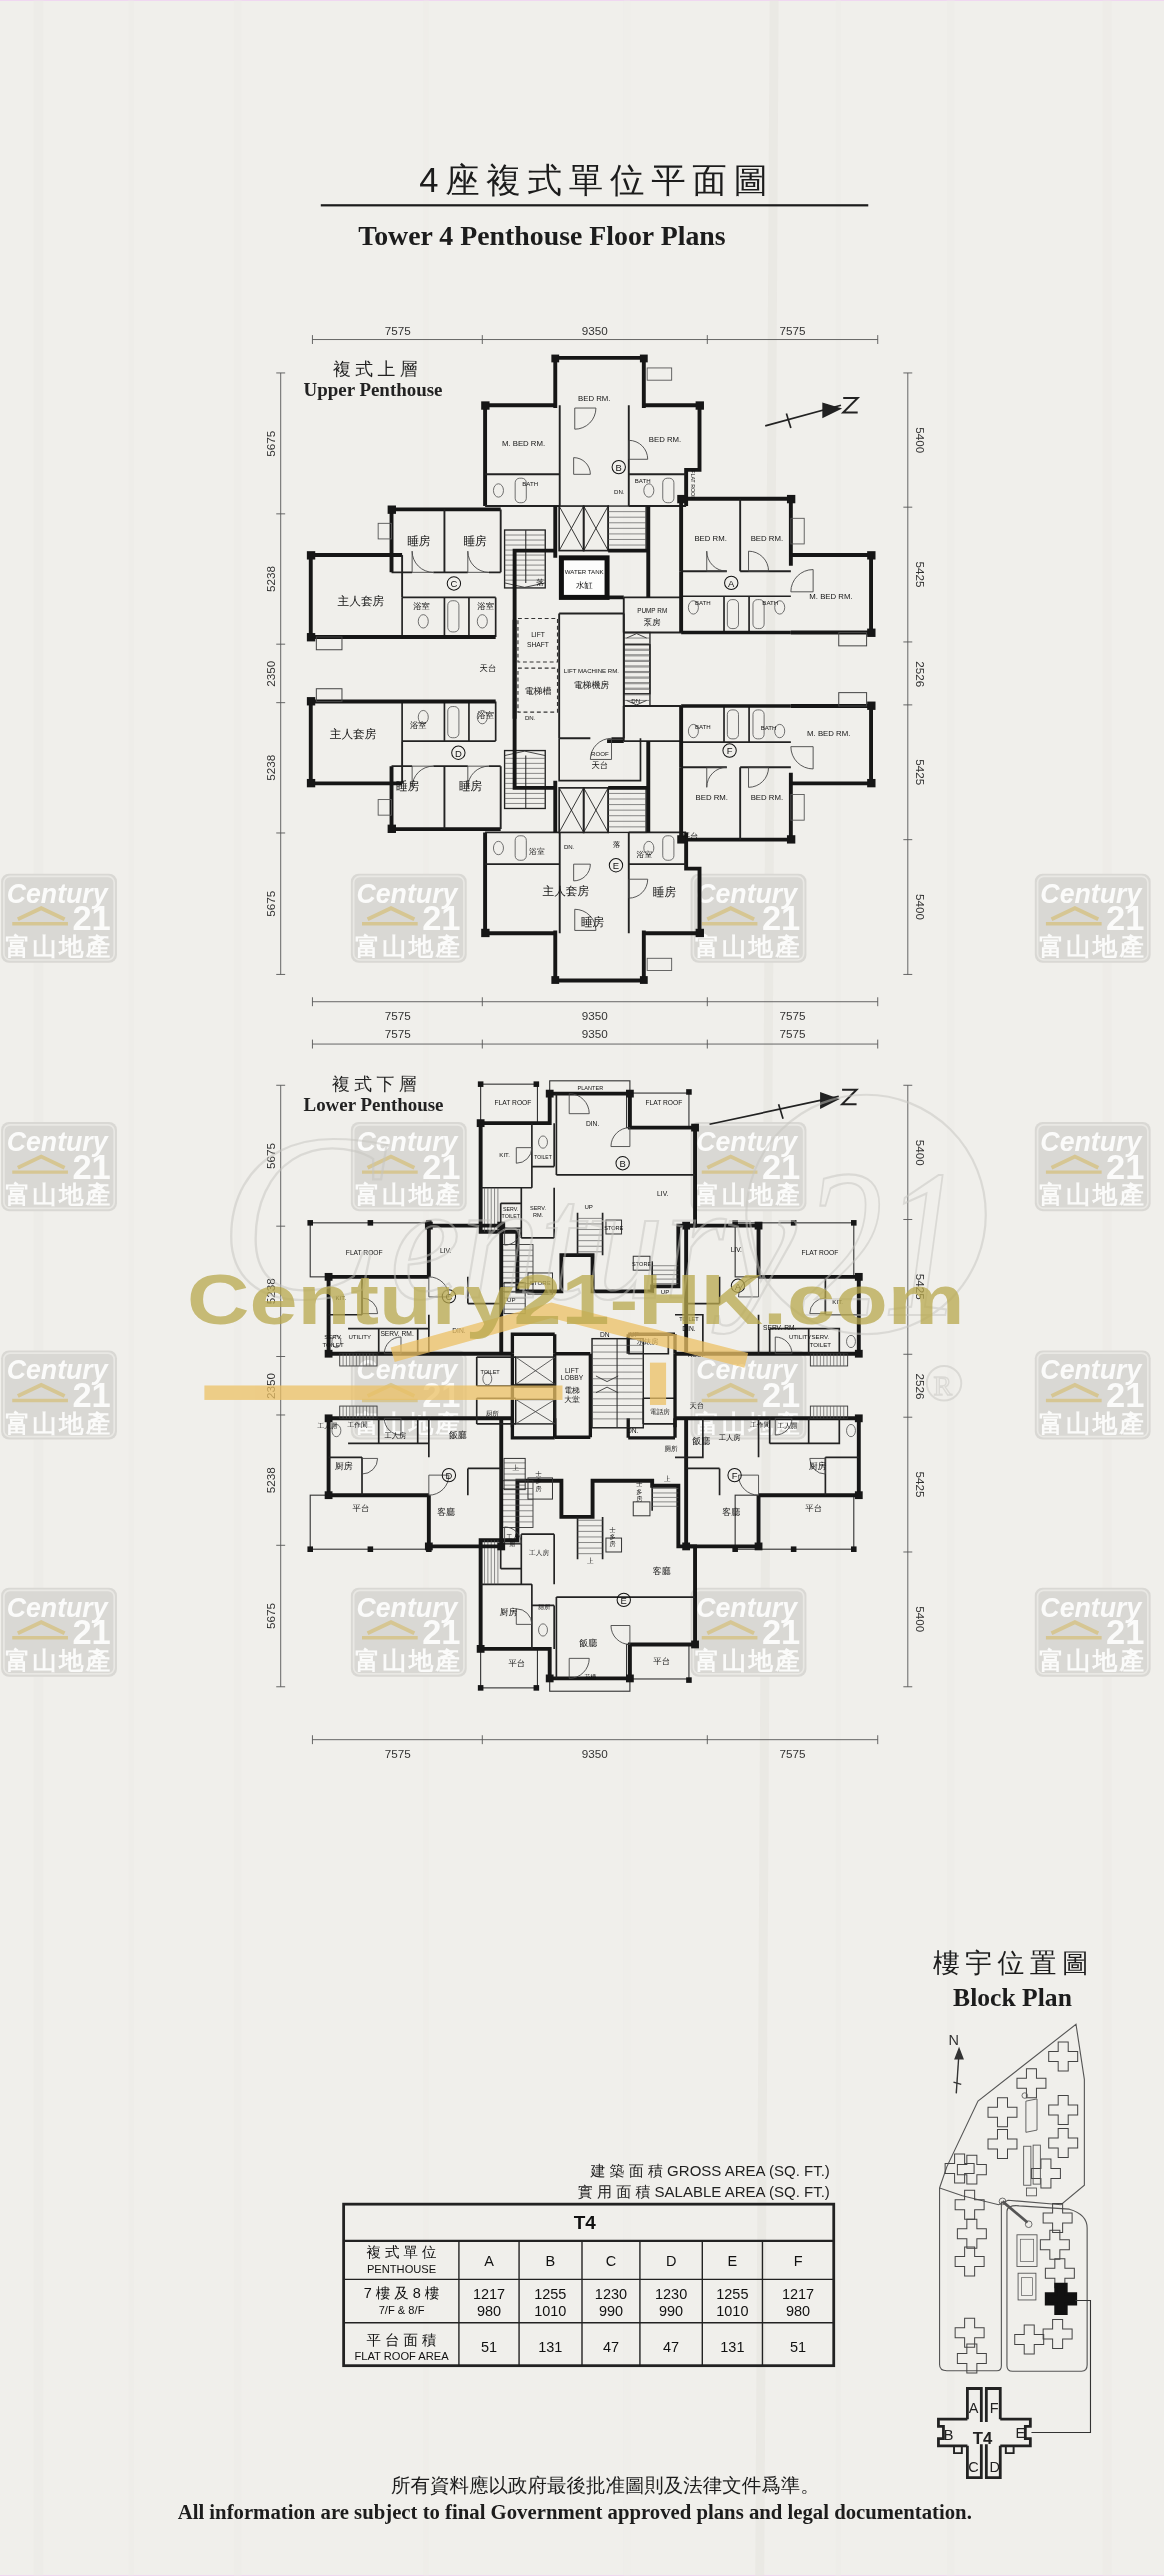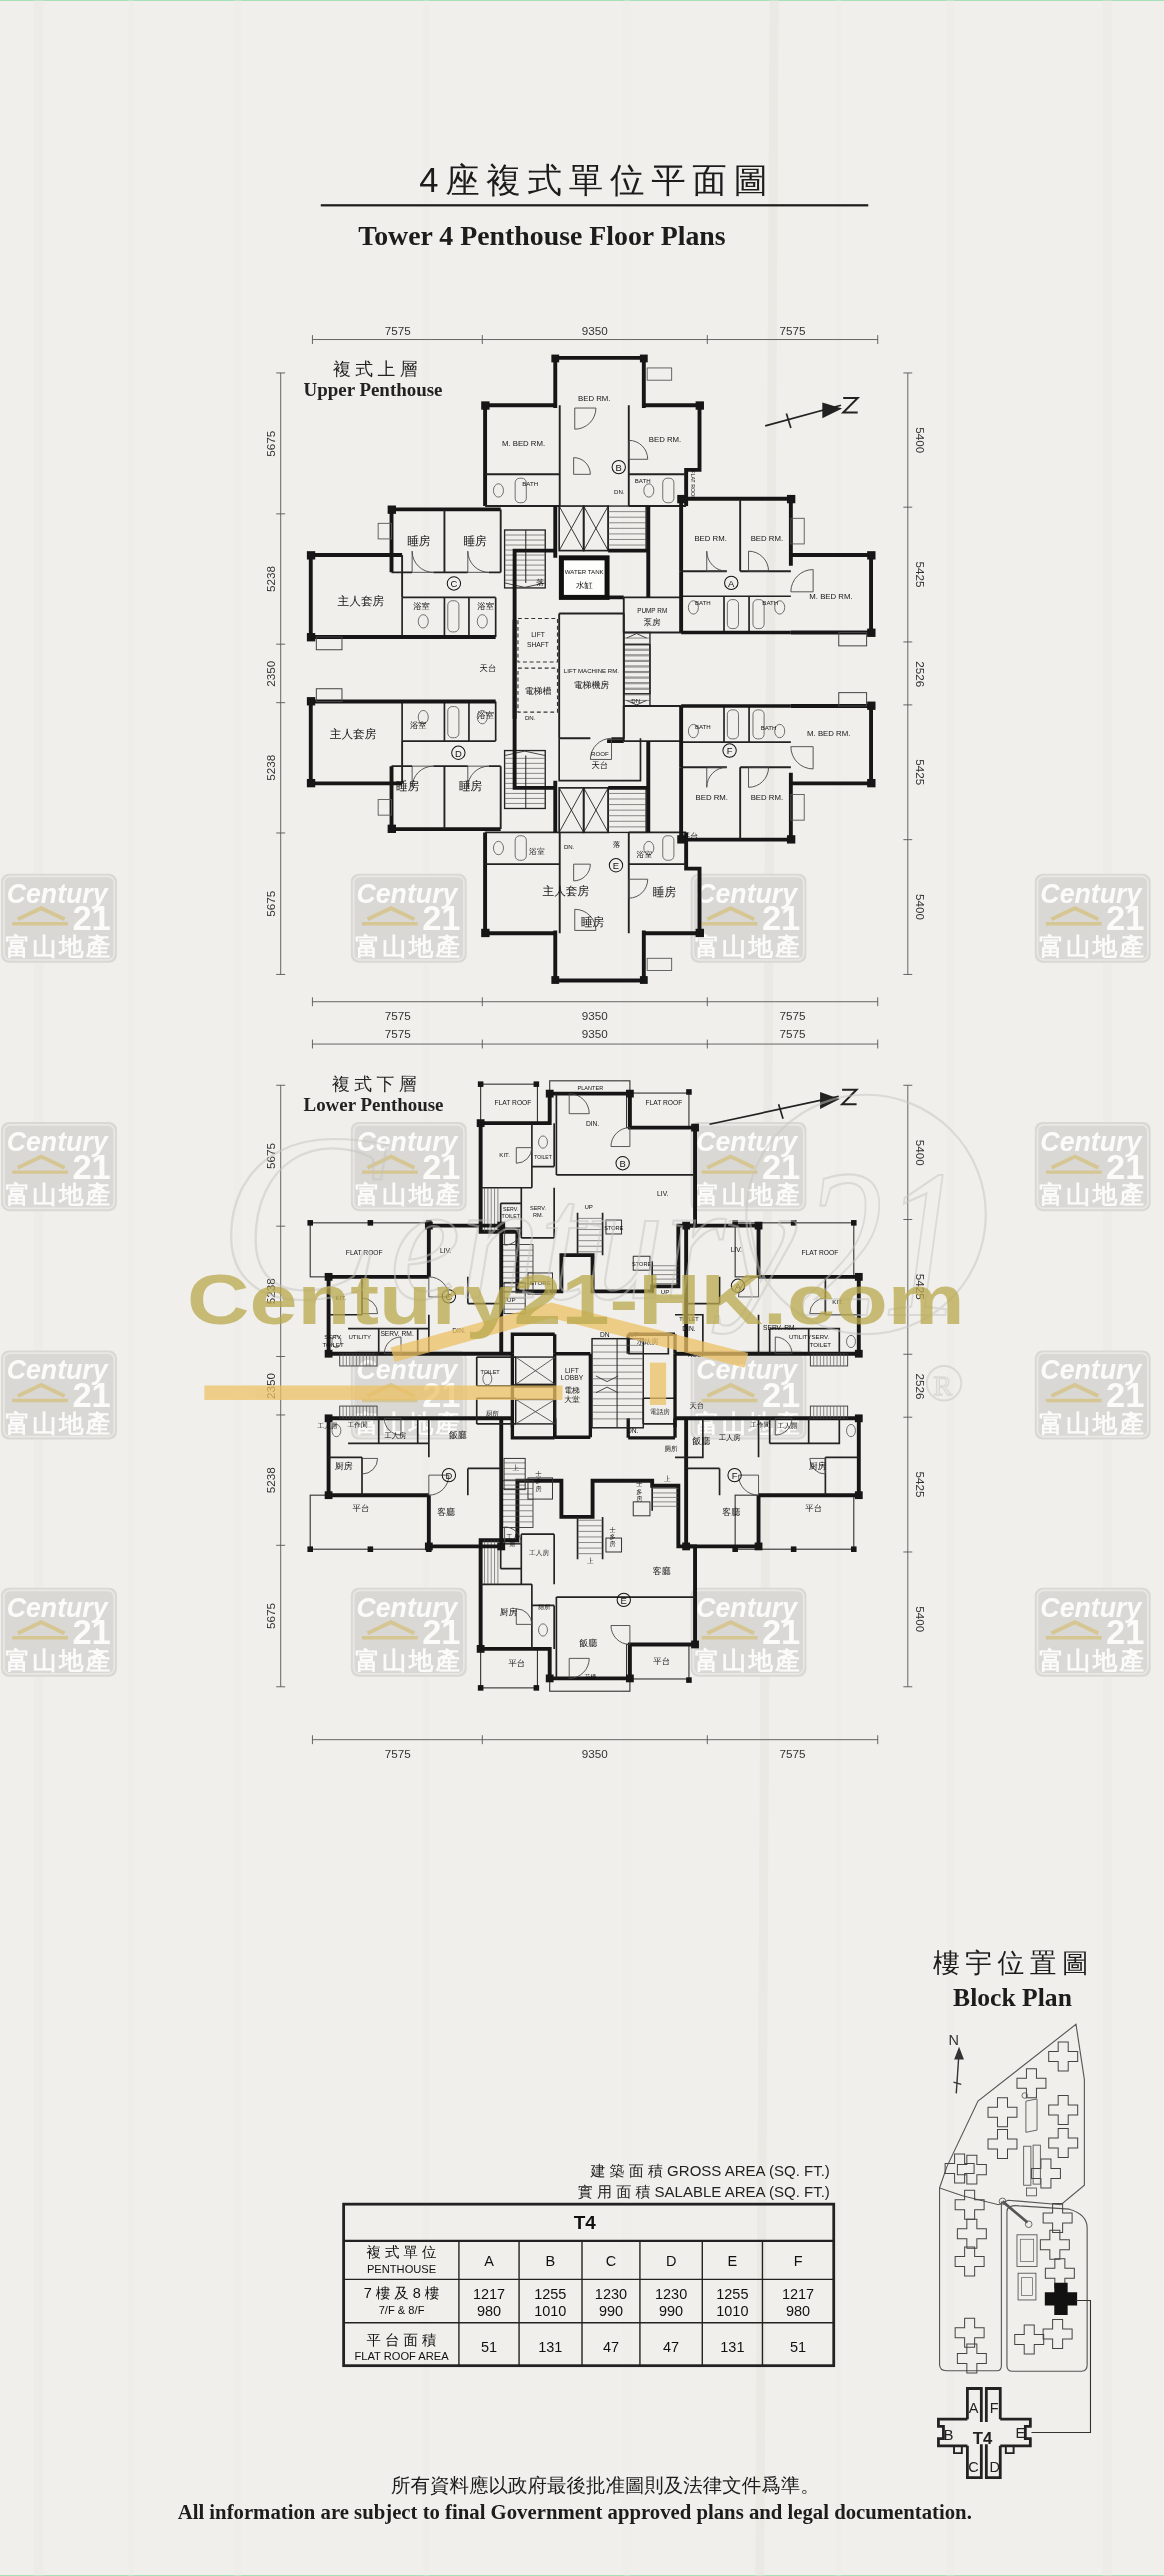--- a/index.html
+++ b/index.html
@@ -1,16 +1,16 @@
 <!DOCTYPE html>
 <html style="font-size:9px"><head>
 <meta charset="utf-8">
 <style>
 html,body{margin:0;padding:0;}
-.page{position:relative;width:1164px;height:2576px;background:#22c55e;font-family:"Liberation Sans",sans-serif;overflow:hidden;}
+.page{position:relative;width:1164px;height:2576px;background:#f0abfc;font-family:"Liberation Sans",sans-serif;overflow:hidden;}
 svg{position:absolute;left:0;top:0;}
 </style>
 </head>
 <body>
 <div class="page">
 <svg width="1164" height="2576" viewBox="0 0 2090 4624">
 <defs>
 <g id="c21tile">
   <rect x="0" y="0" width="208" height="160" rx="14" fill="#d9d8d4"></rect>
   <rect x="5" y="5" width="198" height="150" rx="11" fill="none" stroke="#e9e8e4" stroke-width="3"></rect>

